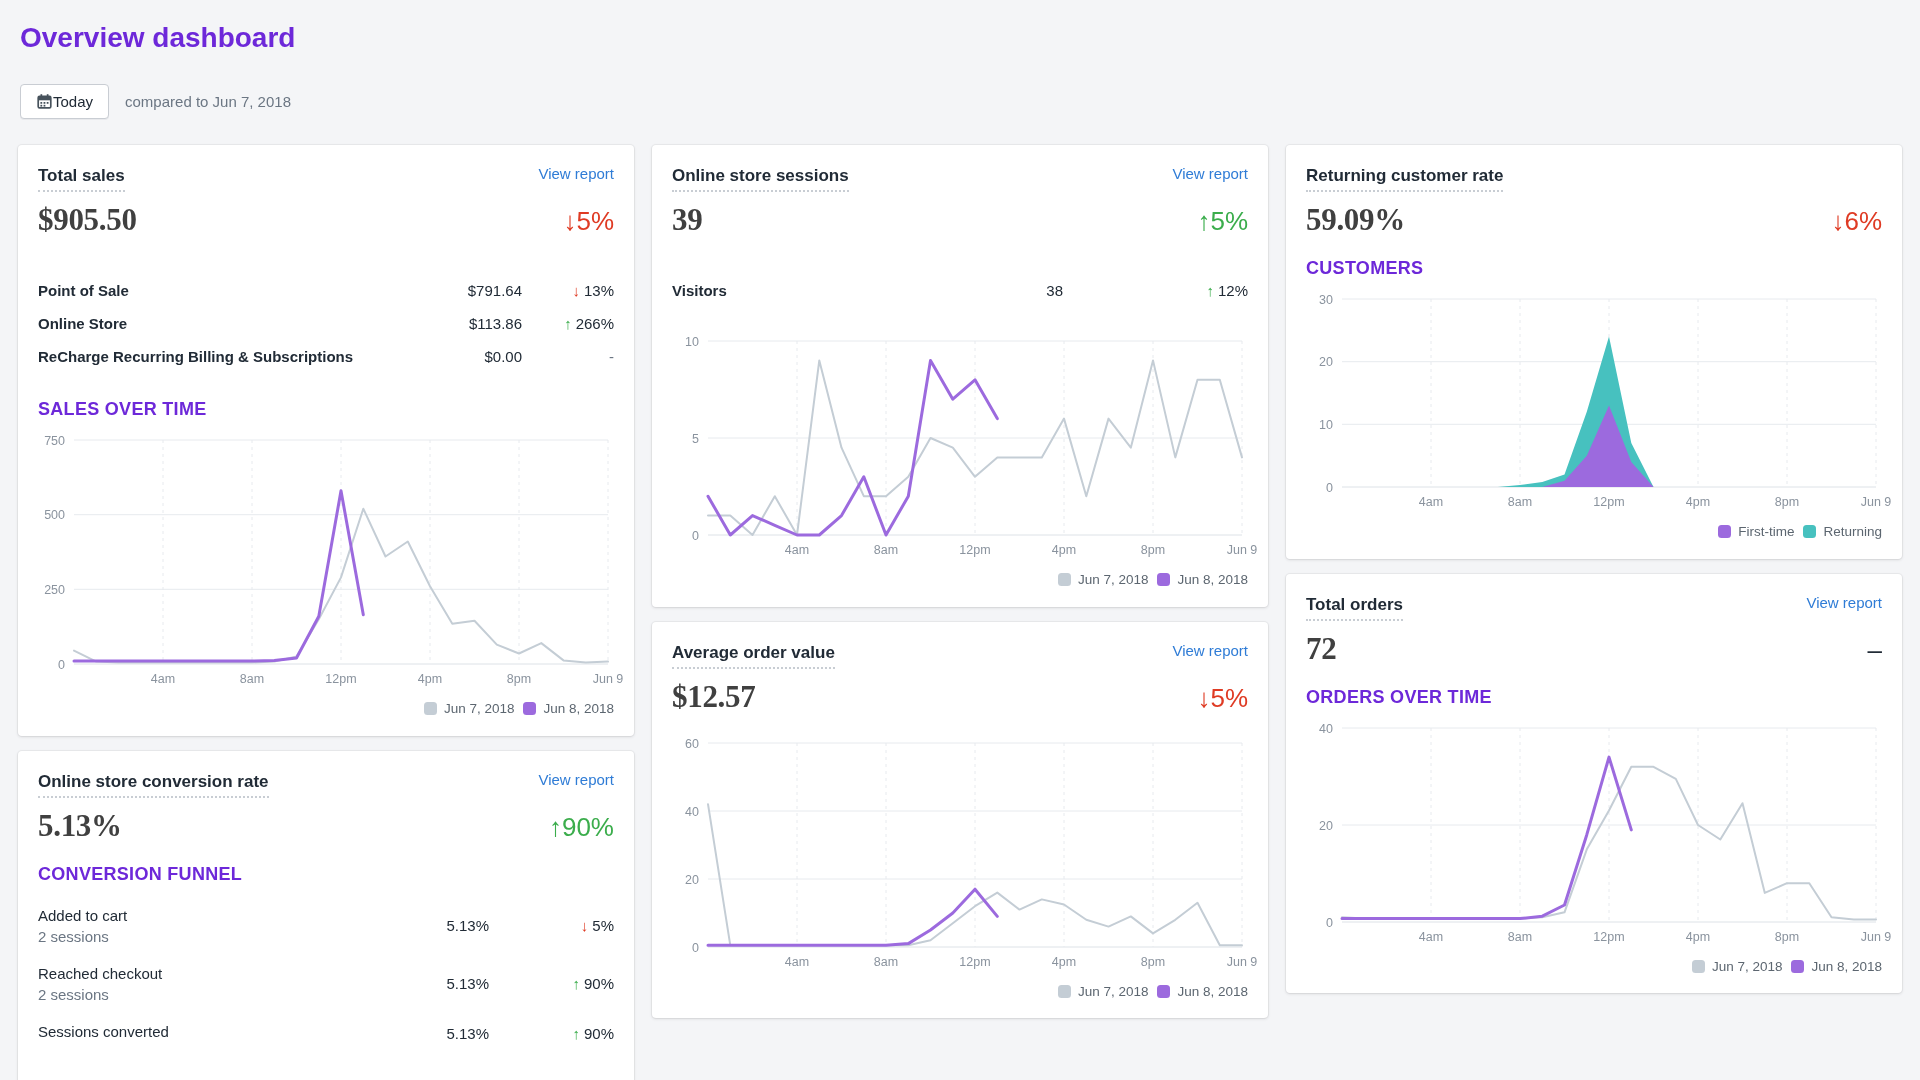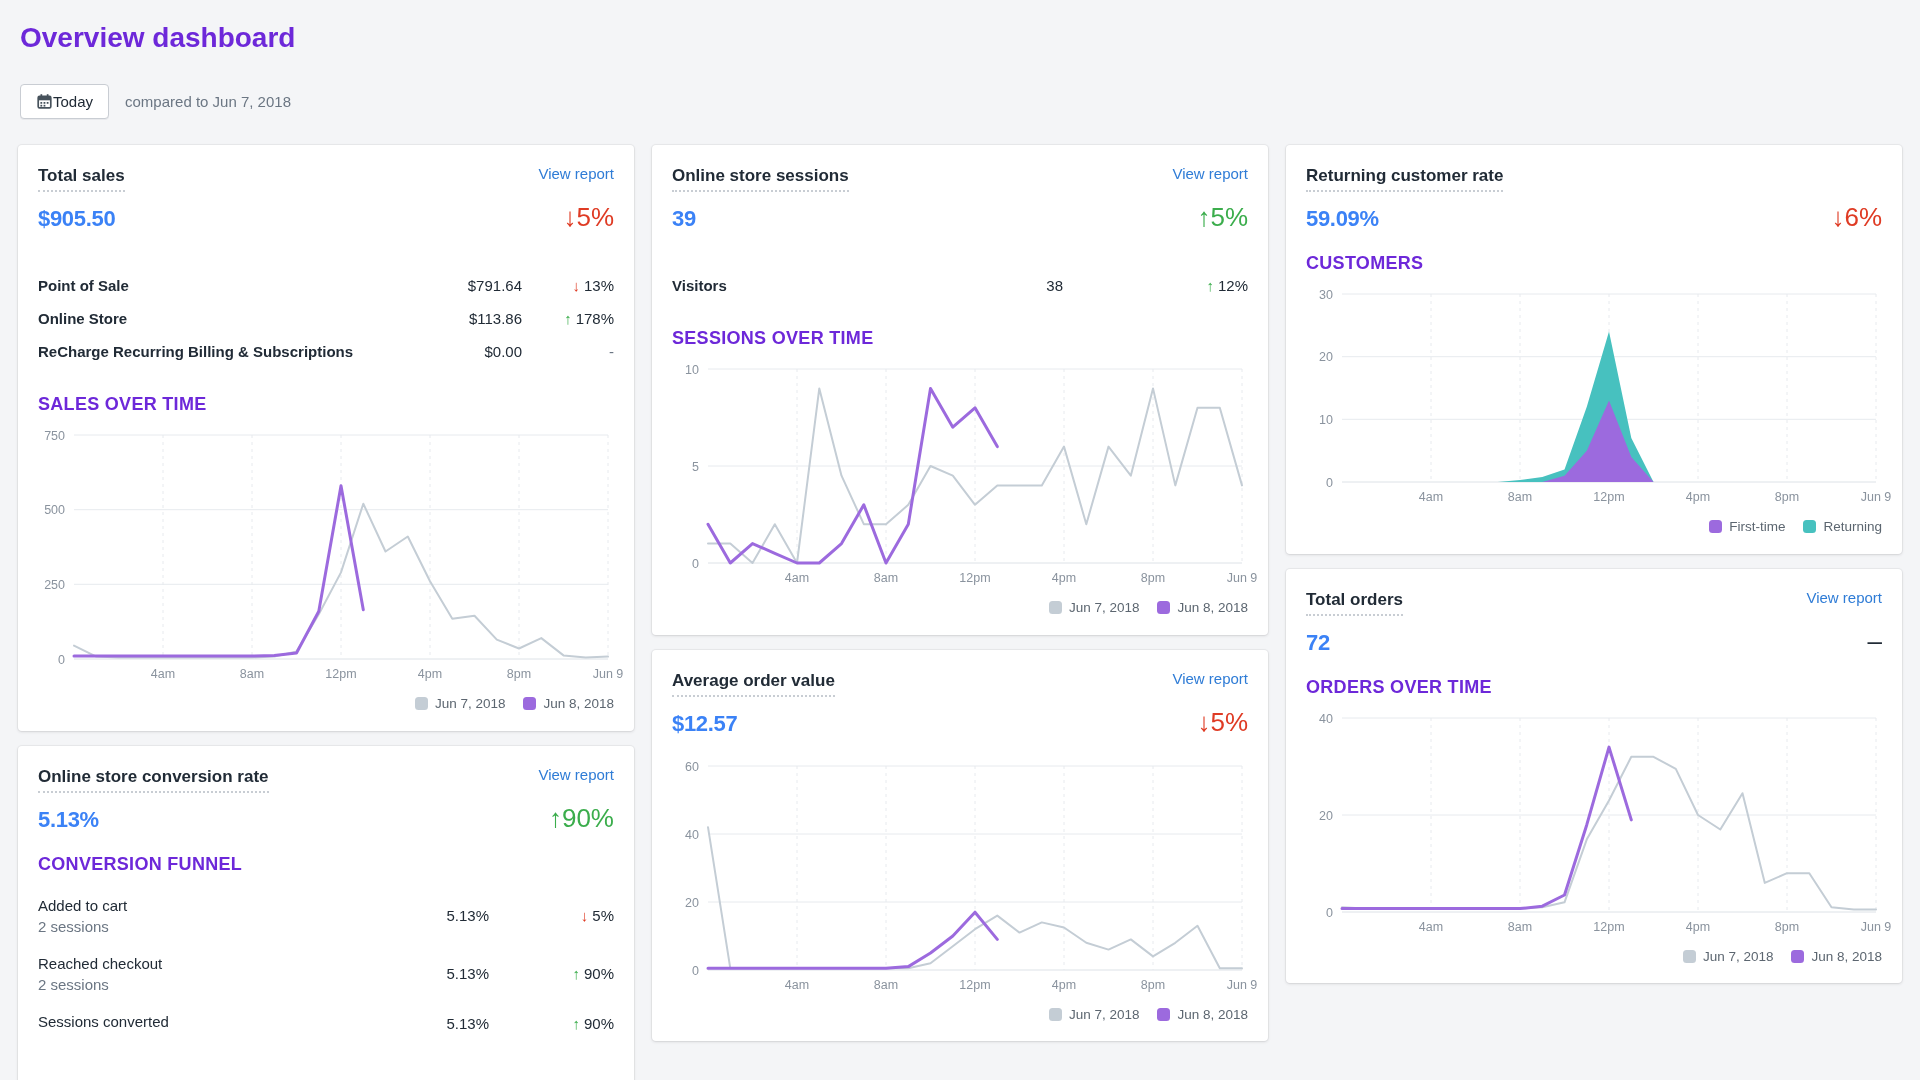--- a/index.html
+++ b/index.html
@@ -27,21 +27,21 @@
     box-shadow:0 0 0 1px rgba(63,63,68,.05),0 1px 3px rgba(63,63,68,.15);
   }
   .card-head{display:flex;justify-content:space-between;align-items:flex-start;margin-bottom:10px;}
   .card-title{
     font-size:17px;font-weight:600;margin:0;display:inline;color:#212b36;
     border-bottom:2px dotted #c8cdd3;padding-bottom:3px;cursor:help;line-height:1.3;
   }
   .view-report{font-size:15px;color:#2f7cd6;text-decoration:none;cursor:pointer;white-space:nowrap;}
   .big-row{display:flex;justify-content:space-between;align-items:baseline;margin:2px 0 36px;}
   .big-row.tight{margin-bottom:20px;}
-  .big-value{font-size:22px;font-weight:600;letter-spacing:-.3px;color:#3b82f6;}
+  .big-value{font-size:31px;font-weight:600;letter-spacing:-.3px;color:#404040;font-family:Liberation Serif, serif;}
   .big-delta{font-size:26px;font-weight:500;}
   .trend-down.big-delta{color:#df3b24;}
   .trend-up.big-delta{color:#3bad4c;}
   .trend-flat.big-delta{color:#212b36;}
   .rows{margin:0 0 26px;}
   .row{display:flex;align-items:center;padding:8px 0;font-size:15px;}
   .row-label{flex:1;padding-right:12px;font-weight:bold;}
   .row-labels{flex:1;padding-right:12px;}
   .row-sub{color:#6b7683;margin-top:4px;}
   .row-value{text-align:left;color:#212b36;}
@@ -50,21 +50,21 @@
   .row-delta.trend-down .arr{color:#df3b24;}
   .row-delta.trend-up .arr{color:#3bad4c;}
   .row-delta .rv{color:#212b36;}
   .row-delta.trend-flat .rv{color:#6b7683;}
   .sessions-rows .row-delta{width:185px;}
   .funnel .row{padding:10px 0;}
   .funnel .row-delta{width:125px;}
   .section-label{font-size:18px;font-weight:700;margin:0 0 12px;color:#6d28d9;letter-spacing:.3px;}
   .chart{width:100%;line-height:0;}
   .chart text{font-family:inherit;}
-  .legend{display:flex;justify-content:flex-end;gap:18px;margin-top:12px;font-size:13.5px;color:#5c6670;line-height:1;align-items:center;}
+  .legend{display:flex;justify-content:flex-end;gap:9px;margin-top:12px;font-size:13.5px;color:#5c6670;line-height:1;align-items:center;}
   .legend-item{display:inline-flex;align-items:center;gap:7px;}
   .swatch{width:13px;height:13px;border-radius:3.5px;display:inline-block;}
 </style>
 </head>
 <body>
 
 <div class="page">
 
   <h1 class="page-title">Overview dashboard</h1>
 
@@ -110,21 +110,21 @@
             <span class="row-delta trend-down">
                 <span class="arr">↓</span>
                 <span class="rv">13%</span>
               </span>
           </div>
           <div class="row">
             <span class="row-label">Online Store</span>
             <span class="row-value">$113.86</span>
             <span class="row-delta trend-up">
                 <span class="arr">↑</span>
-                <span class="rv">178%</span>
+                <span class="rv">266%</span>
               </span>
           </div>
           <div class="row">
             <span class="row-label">ReCharge Recurring Billing &amp; Subscriptions</span>
             <span class="row-value">$0.00</span>
             <span class="row-delta trend-flat">
                 <span class="arr"></span>
                 <span class="rv">-</span>
               </span>
           </div>
@@ -230,21 +230,20 @@
         <div class="rows sessions-rows">
           <div class="row">
             <span class="row-label">Visitors</span>
             <span class="row-value">38</span>
             <span class="row-delta trend-up">
                 <span class="arr">↑</span>
                 <span class="rv">12%</span>
               </span>
           </div>
         </div>
-        <h3 class="section-label">SESSIONS OVER TIME</h3>
         <div class="chart">
             <svg width="576" height="228" style="overflow:visible;display:block">
               <line x1="36" y1="202.0" x2="570" y2="202.0" stroke="#dde2e7" stroke-width="1"></line>
               <text x="27" y="206.5" text-anchor="end" fill="#8a939e" font-size="12.5">0</text>
               <line x1="36" y1="105.0" x2="570" y2="105.0" stroke="#e7eaee" stroke-width="1"></line>
               <text x="27" y="109.5" text-anchor="end" fill="#8a939e" font-size="12.5">5</text>
               <line x1="36" y1="8.0" x2="570" y2="8.0" stroke="#e7eaee" stroke-width="1"></line>
               <text x="27" y="12.5" text-anchor="end" fill="#8a939e" font-size="12.5">10</text>
               <line x1="125.0" y1="8" x2="125.0" y2="202" stroke="#e7eaee" stroke-width="1" stroke-dasharray="3 4"></line>
               <text x="125.0" y="221" text-anchor="middle" fill="#8a939e" font-size="12.5">4am</text>

